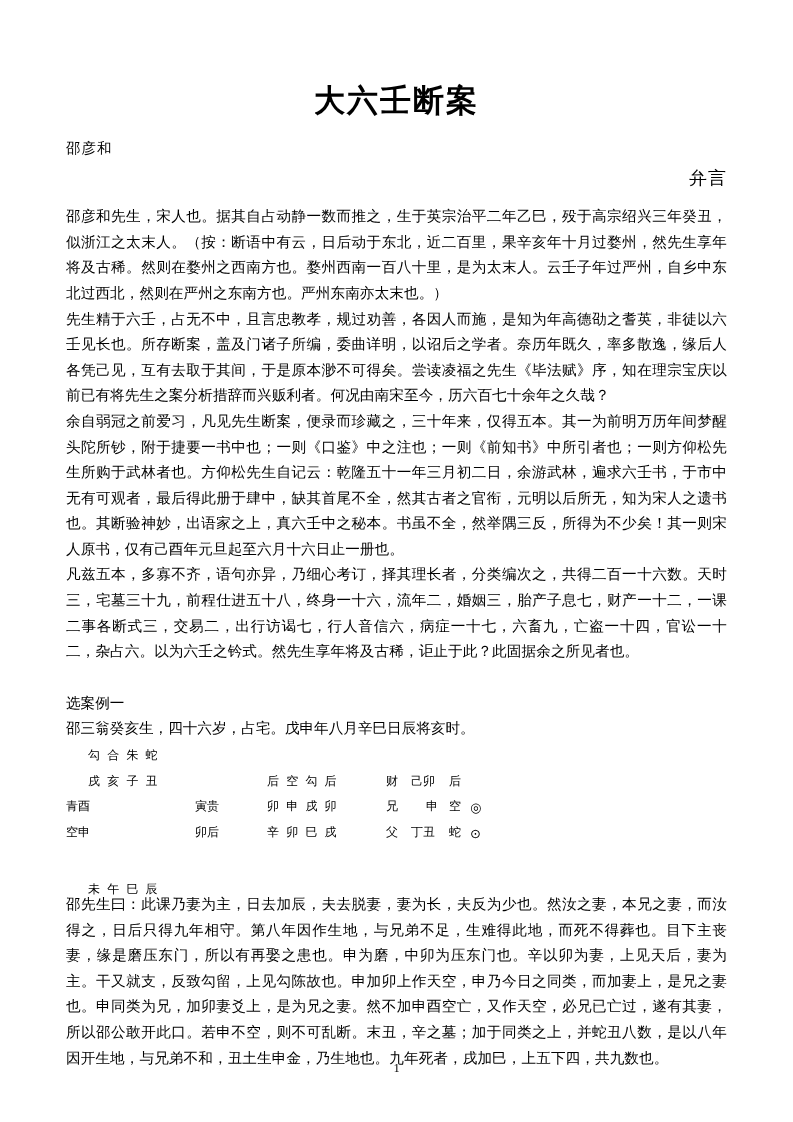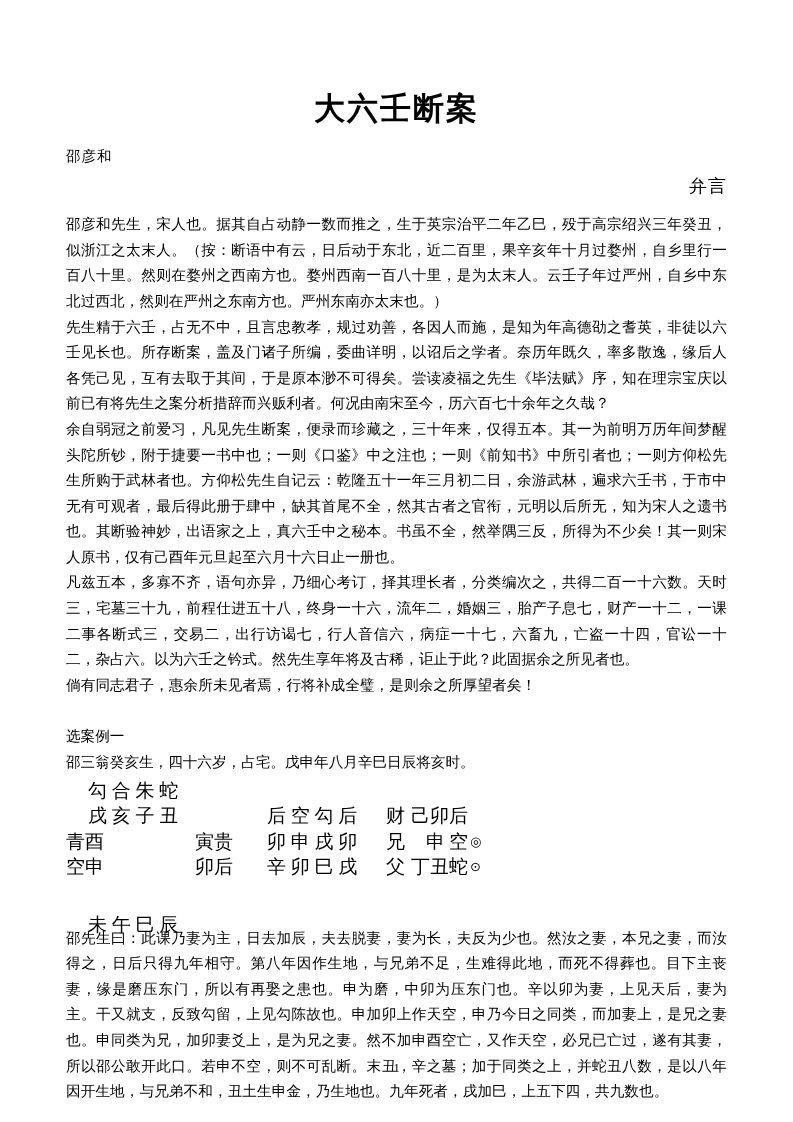--- a/index.html
+++ b/index.html
@@ -15,21 +15,21 @@
     font-family: "Liberation Serif", "DejaVu Serif", serif;
     color: #000000;
     overflow: hidden;
   }
   .page {
     position: absolute;
     left: 0; top: 0;
     width: 793px;
     height: 1122px;
     box-sizing: border-box;
-    padding: 8px 66px;
+    padding: 0 66px;
   }
 
   
   .doc-title {
     margin: 0;
     padding-top: 82px;
     text-align: center;
     font-family: "DejaVu Sans", "Liberation Sans", sans-serif;
     font-weight: 700;
     font-size: 31px;
@@ -92,22 +92,23 @@
   .chart-row {
     position: absolute;
     left: 0;
     width: 100%;
     height: 25.6px;
   }
   .cell {
     position: absolute;
     top: 0;
     white-space: pre;
-    font-size: 19px;
+    font-size: 12px;
     line-height: 25.6px;
+    font-family: Liberation Mono, monospace;
   }
   .sym {
     font-family: "DejaVu Sans", "Liberation Sans", sans-serif;
     font-size: 13px;
   }
 
   
   .page-number {
     position: absolute;
     left: 0;
@@ -122,25 +123,24 @@
 <body>
 
 <div class="page">
 
   <h1 class="doc-title">大六壬断案</h1>
 
   <div class="byline">邵彦和</div>
   <div class="section-label">弁言</div>
 
   <div class="body-block">
-    <p class="para">邵彦和先生，宋人也。据其自占动静一数而推之，生于英宗治平二年乙巳，殁于高宗绍兴三年癸丑，似浙江之太末人。（按：断语中有云，日后动于东北，近二百里，果辛亥年十月过婺州，自乡里行一百八十里。然则在婺州之西南方也。婺州西南一百八十里，是为太末人。云壬子年过严州，自乡中东北过西北，然则在严州之东南方也。严州东南亦太末也。）</p>
+    <p class="para">邵彦和先生，宋人也。据其自占动静一数而推之，生于英宗治平二年乙巳，殁于高宗绍兴三年癸丑，似浙江之太末人。（按：断语中有云，日后动于东北，近二百里，果辛亥年十月过婺州，然先生享年将及古稀。然则在婺州之西南方也。婺州西南一百八十里，是为太末人。云壬子年过严州，自乡中东北过西北，然则在严州之东南方也。严州东南亦太末也。）</p>
     <p class="para">先生精于六壬，占无不中，且言忠教孝，规过劝善，各因人而施，是知为年高德劭之耆英，非徒以六壬见长也。所存断案，盖及门诸子所编，委曲详明，以诏后之学者。奈历年既久，率多散逸，缘后人各凭己见，互有去取于其间，于是原本渺不可得矣。尝读凌福之先生《毕法赋》序，知在理宗宝庆以前已有将先生之案分析措辞而兴贩利者。何况由南宋至今，历六百七十余年之久哉？</p>
     <p class="para">余自弱冠之前爱习，凡见先生断案，便录而珍藏之，三十年来，仅得五本。其一为前明万历年间梦醒头陀所钞，附于捷要一书中也；一则《口鉴》中之注也；一则《前知书》中所引者也；一则方仰松先生所购于武林者也。方仰松先生自记云：乾隆五十一年三月初二日，余游武林，遍求六壬书，于市中无有可观者，最后得此册于肆中，缺其首尾不全，然其古者之官衔，元明以后所无，知为宋人之遗书也。其断验神妙，出语家之上，真六壬中之秘本。书虽不全，然举隅三反，所得为不少矣！其一则宋人原书，仅有己酉年元旦起至六月十六日止一册也。</p>
     <p class="para">凡兹五本，多寡不齐，语句亦异，乃细心考订，择其理长者，分类编次之，共得二百一十六数。天时三，宅墓三十九，前程仕进五十八，终身一十六，流年二，婚姻三，胎产子息七，财产一十二，一课二事各断式三，交易二，出行访谒七，行人音信六，病症一十七，六畜九，亡盗一十四，官讼一十二，杂占六。以为六壬之钤式。然先生享年将及古稀，讵止于此？此固据余之所见者也。</p>
-    <p class="para">倘有同志君子，惠余所未见者焉，行将补成全璧，是则余之所厚望者矣！</p>
   </div>
 
   <p class="case-heading">选案例一</p>
   <p class="case-line">邵三翁癸亥生，四十六岁，占宅。戊申年八月辛巳日辰将亥时。</p>
 
   <div class="chart">
 
     
     <div class="chart-row" style="top:0px;">
       <span class="cell" style="left:22px;">勾 合 朱 蛇</span>

